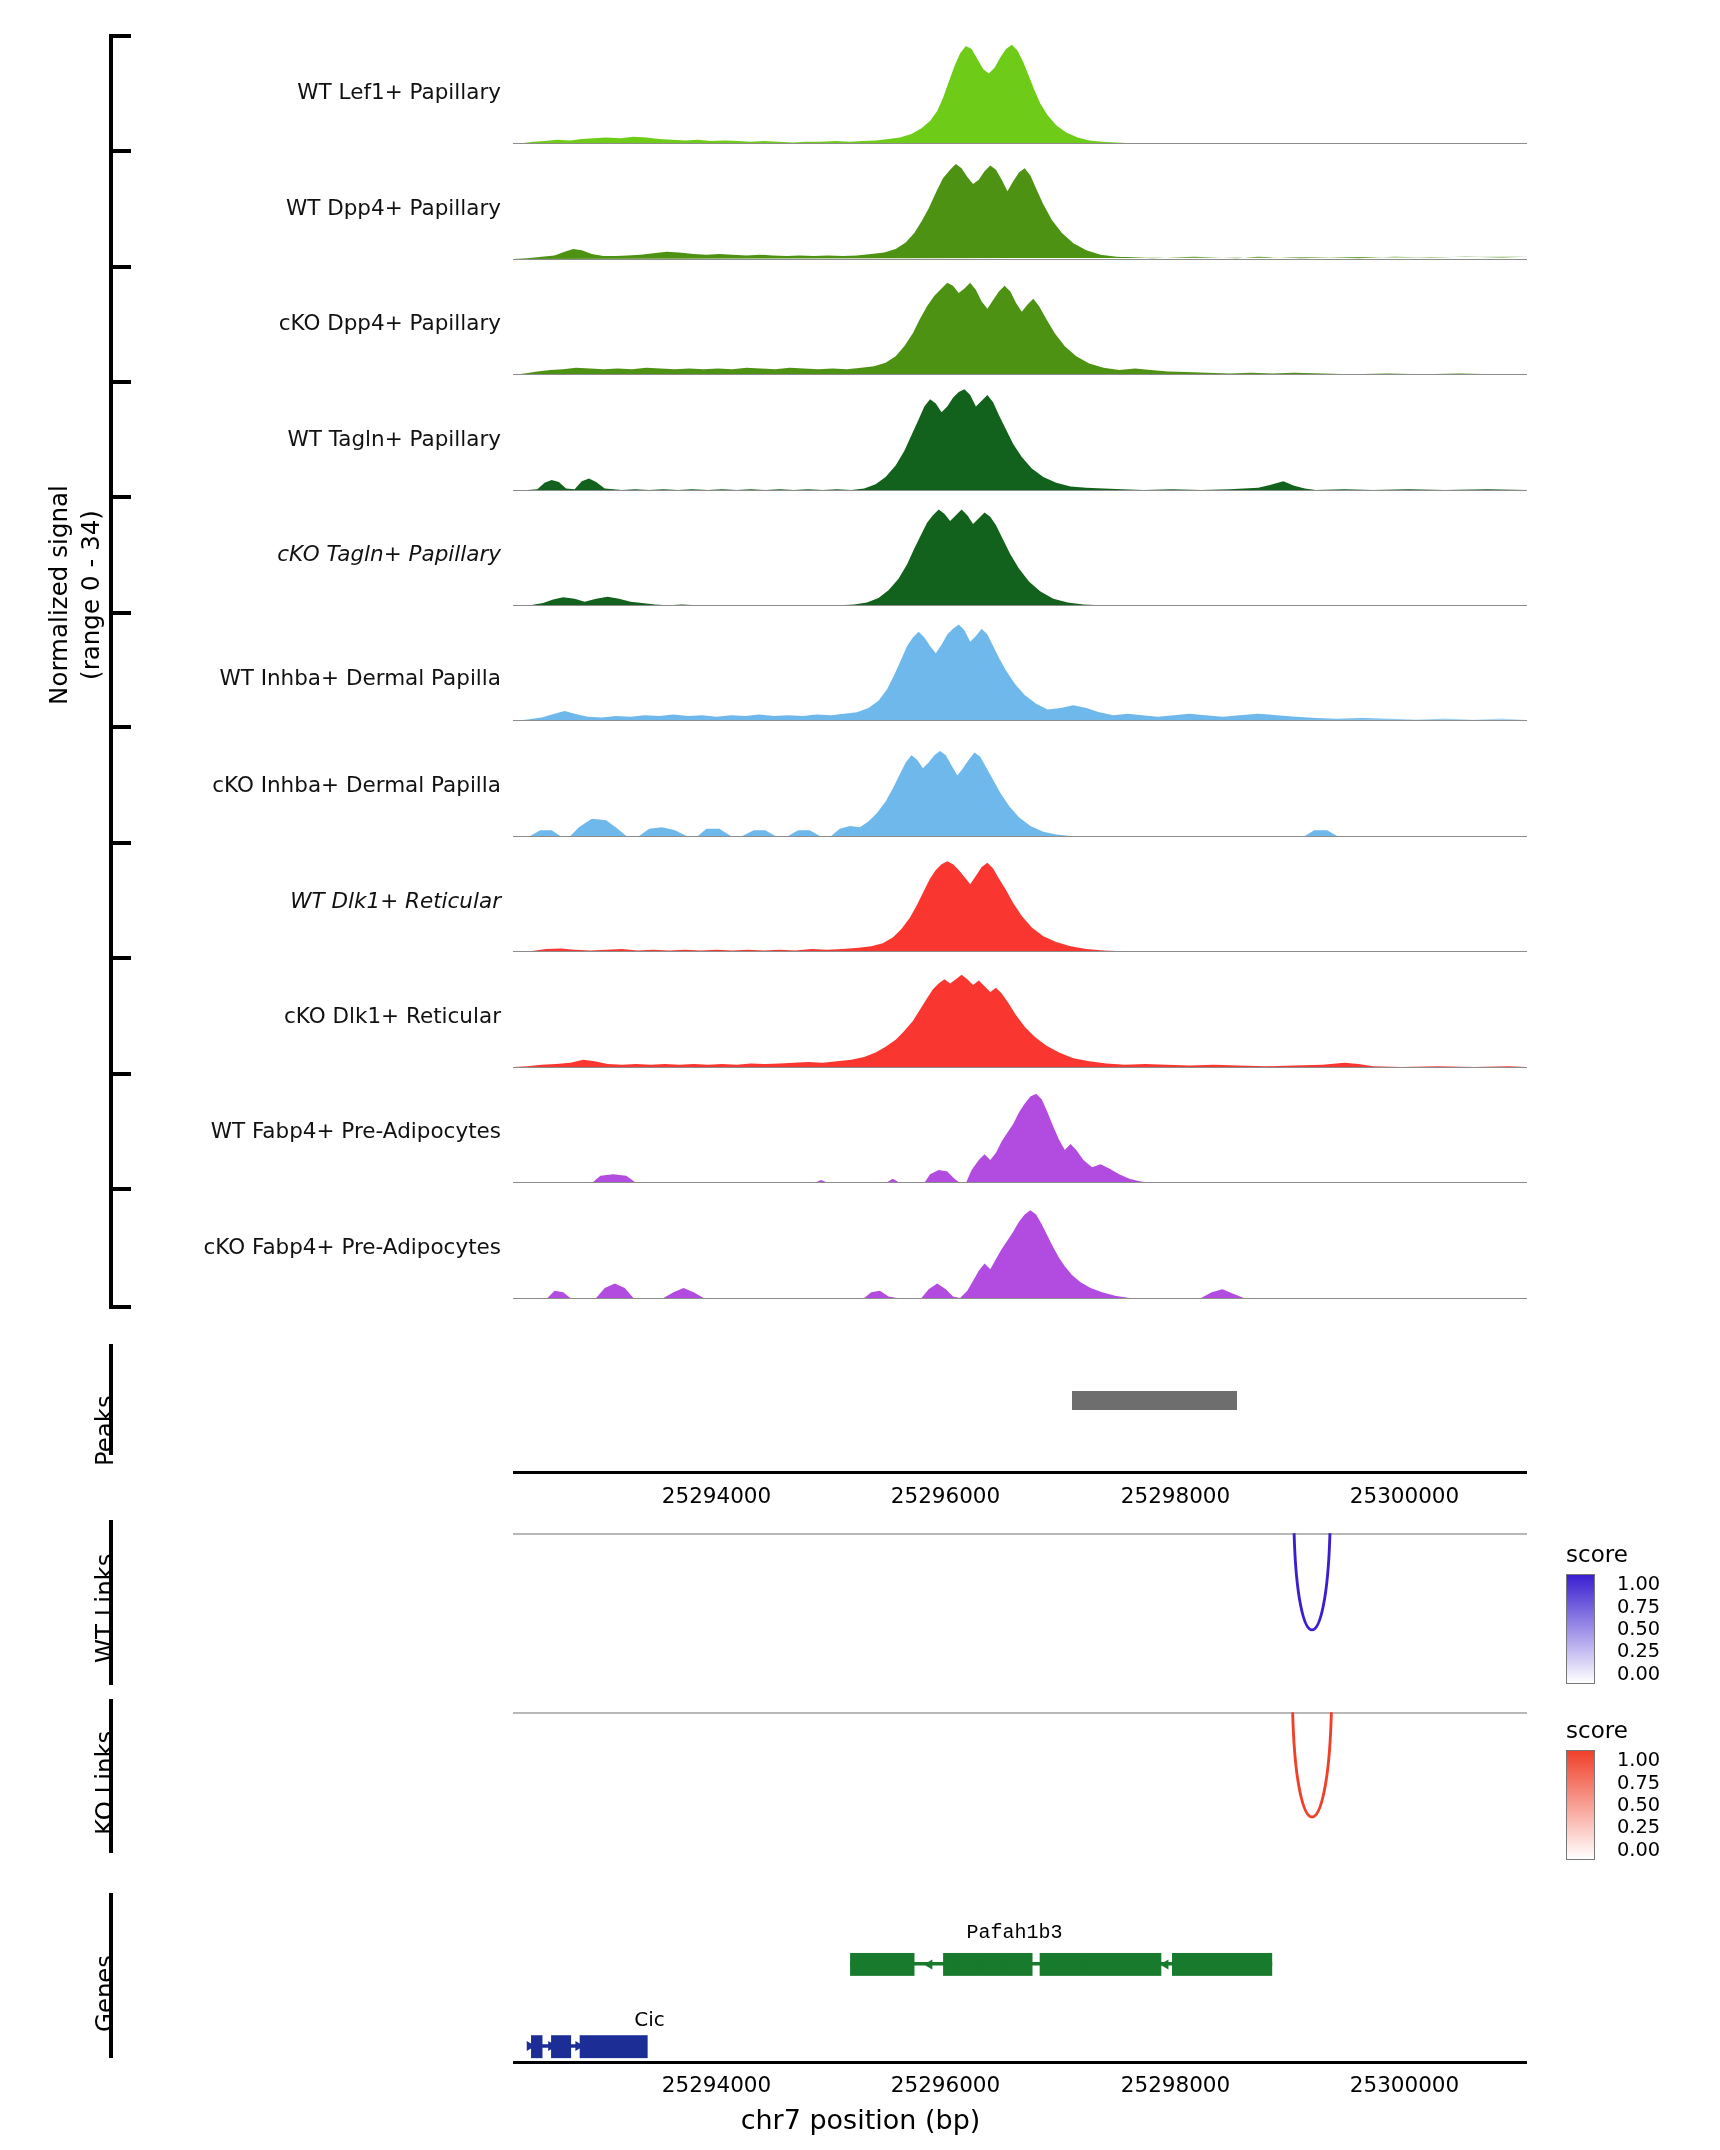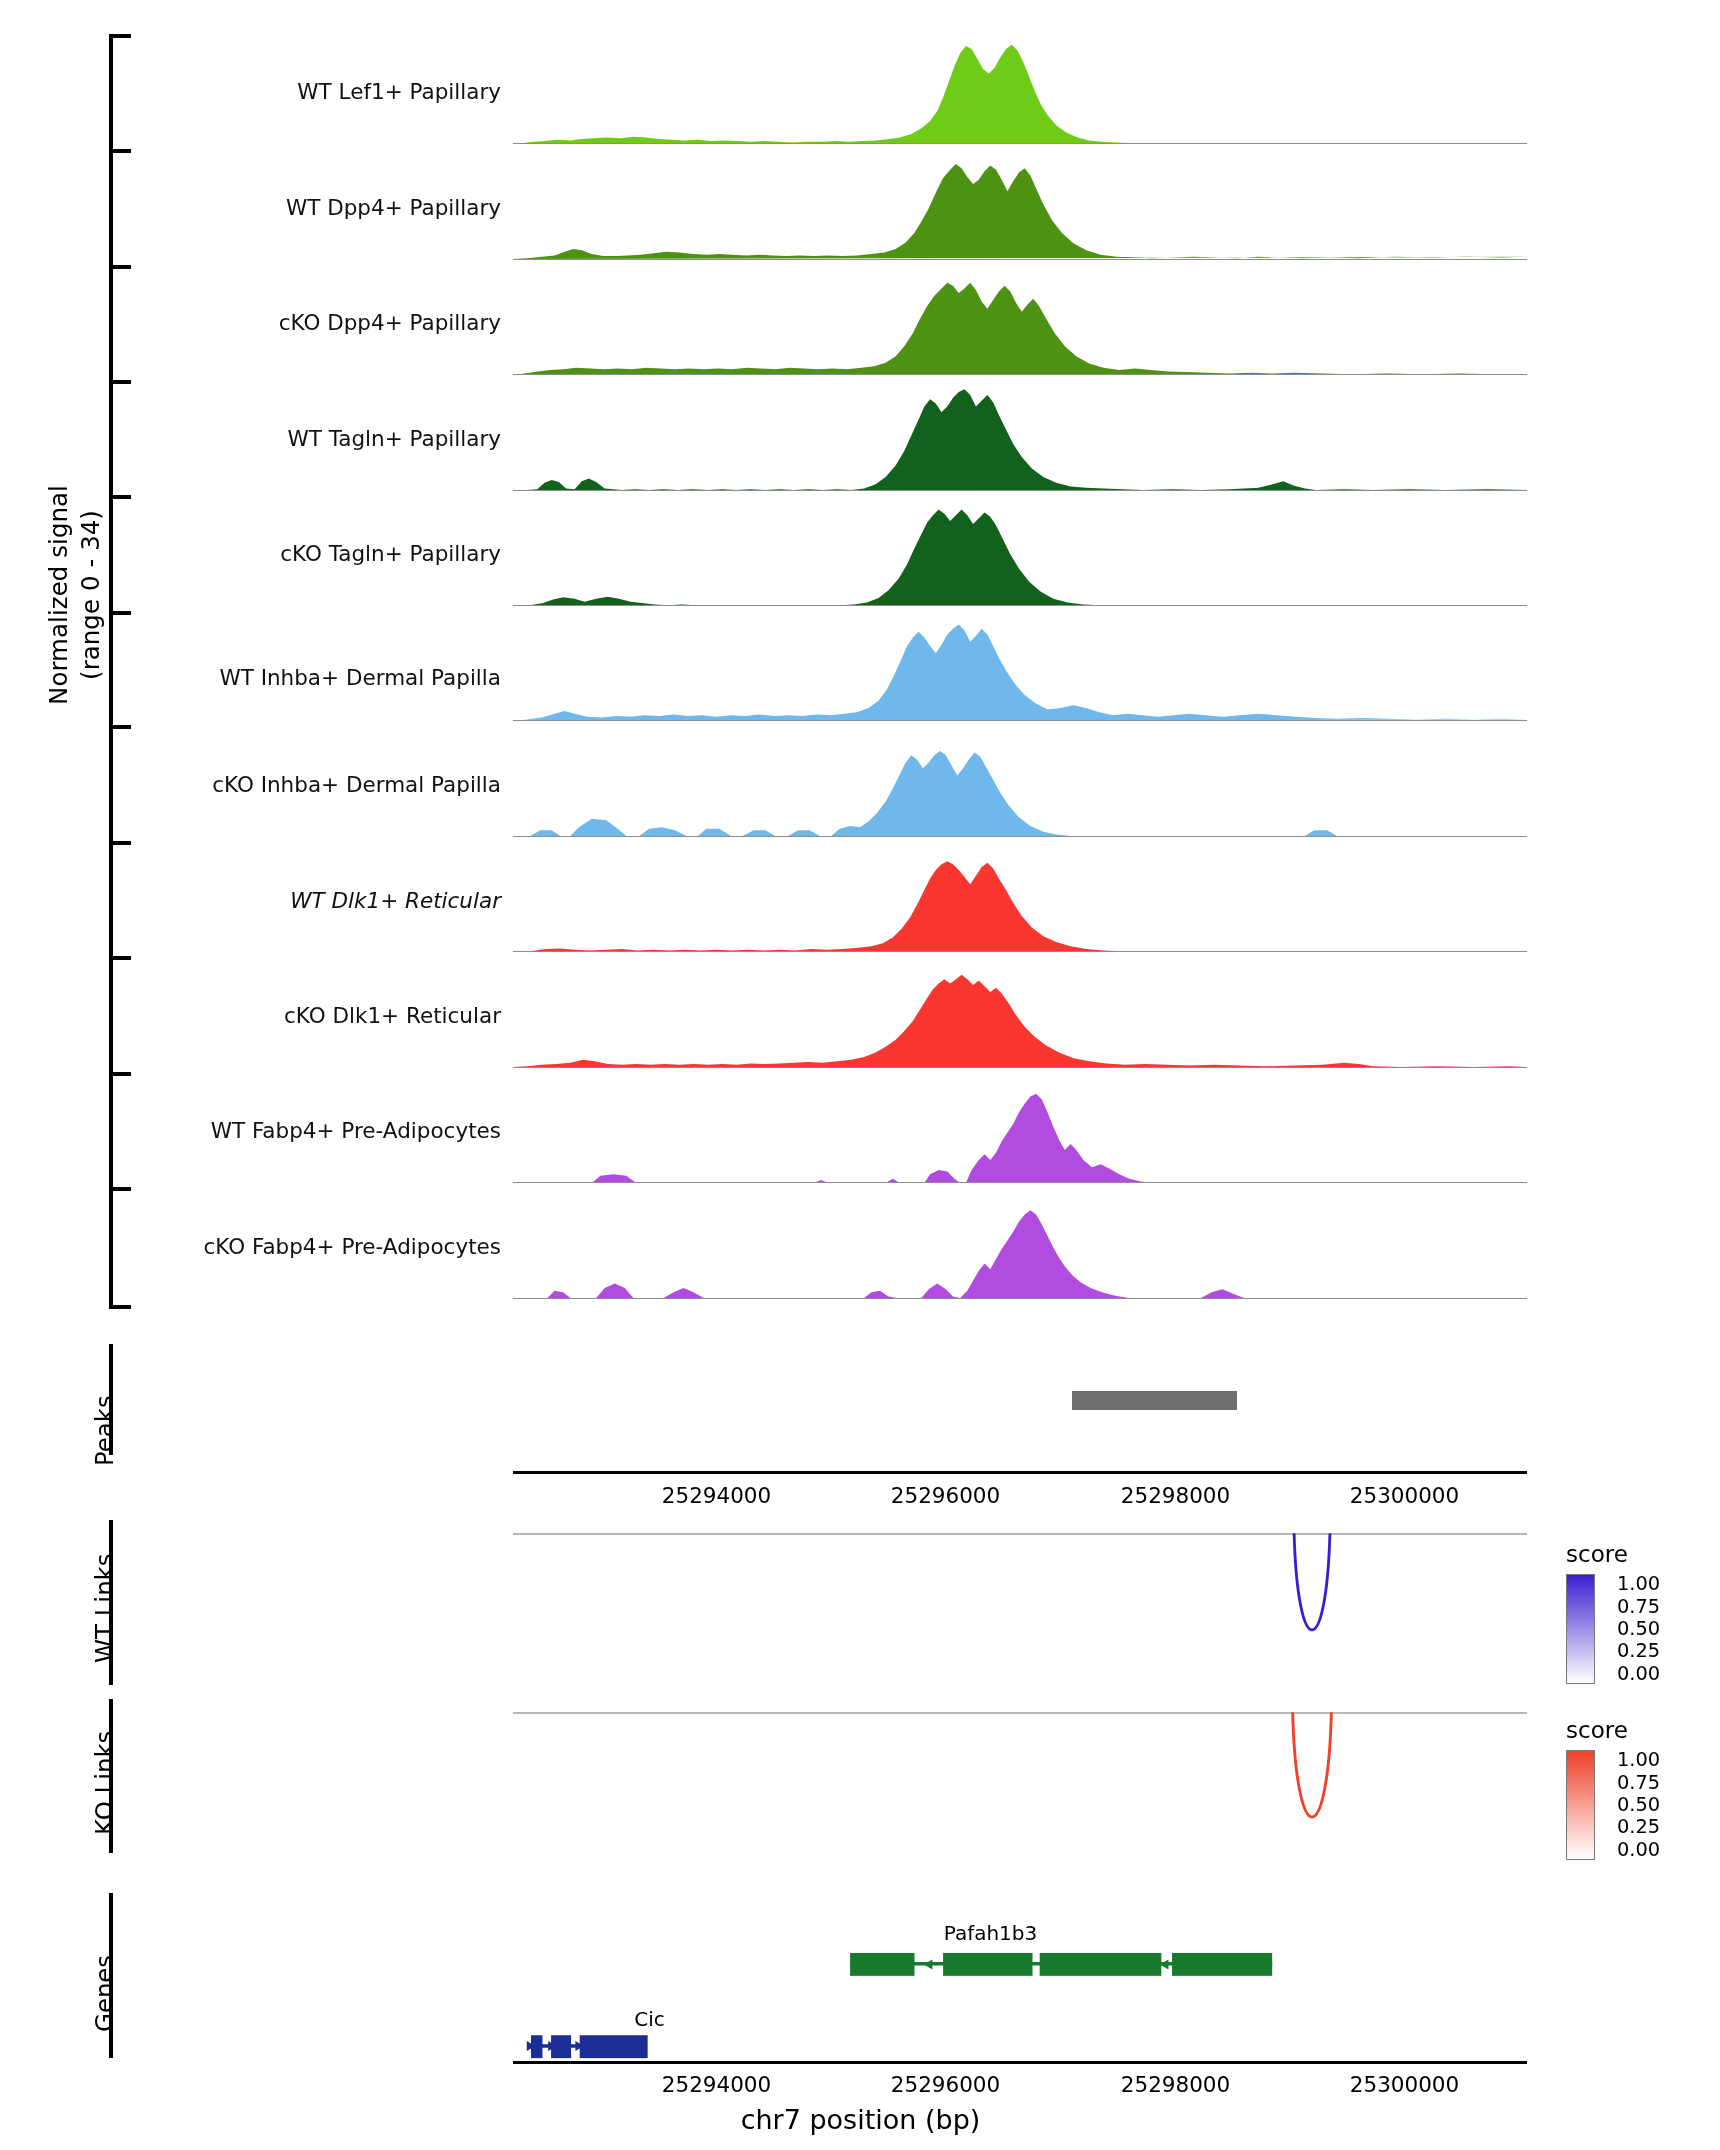--- a/index.html
+++ b/index.html
@@ -178,21 +178,21 @@
   <div class="bracket" style="left:109px; top:841px;width:21.5px; height:3.6px;"></div>
   <div class="bracket" style="left:109px; top:956px;width:21.5px; height:3.6px;"></div>
   <div class="bracket" style="left:109px; top:1072px;width:21.5px; height:3.6px;"></div>
   <div class="bracket" style="left:109px; top:1187px;width:21.5px; height:3.6px;"></div>
   <div class="bracket" style="left:109px; top:1305px;width:21.5px; height:3.6px;"></div>
 
   <div class="track-label track-label-box" style="top:79px;">WT Lef1+ Papillary</div>
   <div class="track-label track-label-box" style="top:195px;">WT Dpp4+ Papillary</div>
   <div class="track-label track-label-box" style="top:310px;">cKO Dpp4+ Papillary</div>
   <div class="track-label track-label-box" style="top:426px;">WT Tagln+ Papillary</div>
-  <div class="track-label track-label-box" style="top:541px;">cKO Tagln+ Papillary</div>
+  <div class="track-label track-label-box" style="top:541px;font-style:italic;">cKO Tagln+ Papillary</div>
   <div class="track-label track-label-box" style="top:657px;margin-top:8px;">WT Inhba+ Dermal Papilla</div>
   <div class="track-label track-label-box" style="top:772px;">cKO Inhba+ Dermal Papilla</div>
   <div class="track-label track-label-box" style="top:888px;font-style:italic;">WT Dlk1+ Reticular</div>
   <div class="track-label track-label-box" style="top:1003px;">cKO Dlk1+ Reticular</div>
   <div class="track-label track-label-box" style="top:1118px;">WT Fabp4+ Pre-Adipocytes</div>
   <div class="track-label track-label-box" style="top:1234px;">cKO Fabp4+ Pre-Adipocytes</div>
 
   <div class="track" style="top:36px;">
     <svg width="1014" height="108" viewBox="0 0 1415 150" preserveAspectRatio="none">
       <path fill="#6ECC18" d="M0,150 L12,149 L28,147 L44,146 L62,144 L80,145 L96,143 L112,142 L130,141 L150,142 L168,140 L186,141 L204,143 L222,144 L240,145 L258,144 L276,146 L296,145 L314,146 L332,147 L350,146 L370,147 L390,148 L410,147 L430,147 L450,146 L470,147 L488,146 L506,145 L524,143 L540,141 L556,136 L570,128 L582,118 L592,104 L600,86 L608,64 L616,42 L624,24 L632,14 L640,18 L648,32 L656,46 L664,52 L672,44 L680,30 L688,18 L696,12 L704,20 L712,36 L720,56 L728,76 L736,94 L746,110 L758,124 L772,134 L788,141 L804,145 L822,147 L842,148 L864,149 L890,149 L920,150 L960,150 L1010,149 L1060,150 L1120,149 L1180,150 L1260,150 L1340,150 L1415,150 Z"></path>
@@ -352,21 +352,21 @@
         <rect x="24" y="210" width="16" height="32" fill="#1C2E96"></rect>
         <rect x="52" y="210" width="28" height="32" fill="#1C2E96"></rect>
         <rect x="92" y="210" width="95" height="32" fill="#1C2E96"></rect>
         <path d="M18,218 l12,7 l-12,7 z" fill="#1C2E96"></path>
         <path d="M48,218 l12,7 l-12,7 z" fill="#1C2E96"></path>
         <path d="M86,218 l12,7 l-12,7 z" fill="#1C2E96"></path>
       </g>
     </svg>
   </div>
 
-  <div class="gene-name" style="left:990px; top:1921px;">Pafah1b3</div>
+  <div class="gene-name" style="left:1014px; top:1921px;font-family:Liberation Mono, monospace;">Pafah1b3</div>
   <div class="gene-name" style="left:649px; top:2007px;">Cic</div>
 
   <div class="axis-line" style="left:513px; top:2061px; width:1014px;"></div>
   <div class="axis-tick-label" style="left:717px; top:2072px;">25294000</div>
   <div class="axis-tick-label" style="left:946px; top:2072px;">25296000</div>
   <div class="axis-tick-label" style="left:1176px; top:2072px;">25298000</div>
   <div class="axis-tick-label" style="left:1405px; top:2072px;">25300000</div>
 
   <div class="xlabel" style="left:0; top:2104px;">chr7 position (bp)</div>
 

